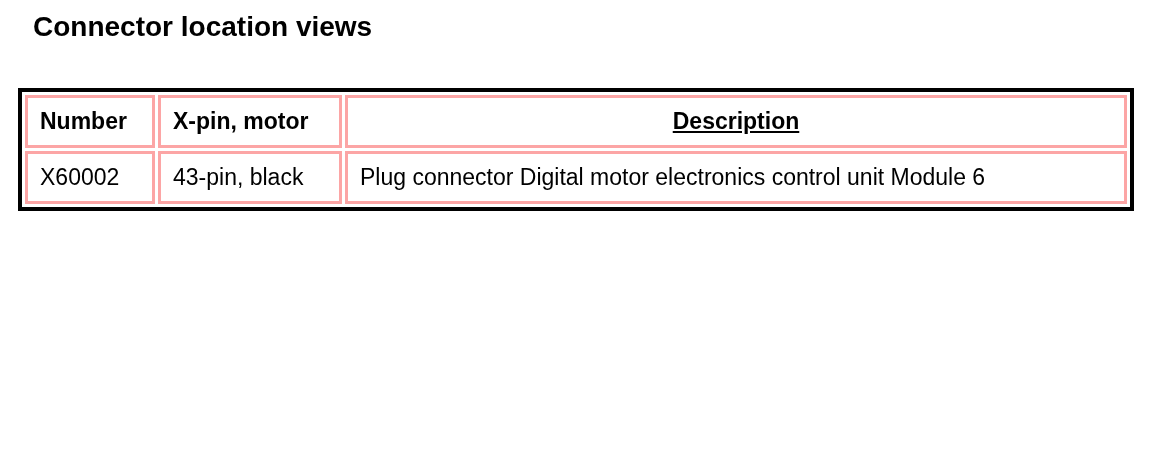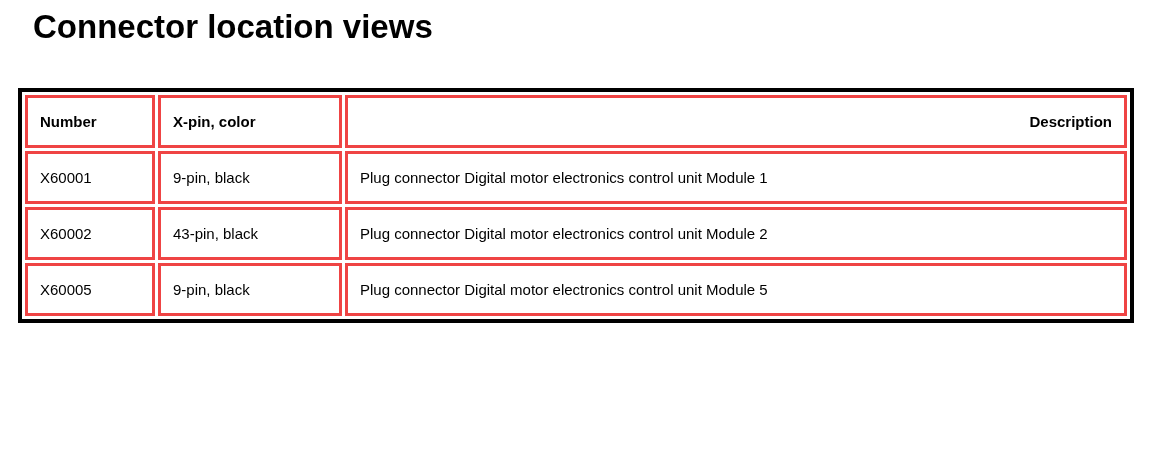--- a/index.html
+++ b/index.html
@@ -14,54 +14,55 @@
     height: 462px;
     background: #ffffff;
     font-family: "Liberation Sans", "DejaVu Sans", sans-serif;
     color: #000000;
   }
   .page-title {
     position: absolute;
     left: 33px;
     top: 12px;
     margin: 0;
-    font-size: 33px;
+    font-size: 28px;
     line-height: 30px;
     font-weight: bold;
     color: #000000;
     white-space: nowrap;
   }
   table.connector-table {
     position: absolute;
     left: 18px;
     top: 88px;
     width: 1116px;
     table-layout: fixed;
     border-collapse: separate;
     border-spacing: 3px;
     border: 4px solid #000000;
     background: #ffffff;
   }
   table.connector-table th,
   table.connector-table td {
-    border: 3px solid #ef4444;
+    border: 3px solid #fca5a5;
     padding: 10px 12px;
-    font-size: 15px;
+    font-size: 23px;
     line-height: 27px;
     vertical-align: middle;
     white-space: nowrap;
     overflow: hidden;
     background: #ffffff;
   }
   table.connector-table th {
     font-weight: bold;
     text-align: left;
   }
   table.connector-table th.center {
-    text-align: right;
+    text-align: center;
+    text-decoration: underline;
   }
   table.connector-table td {
     font-weight: normal;
     text-align: left;
   }
 </style>
 </head>
 <body>
 
 <div class="page">
@@ -70,36 +71,26 @@
 
   <table class="connector-table">
     <colgroup>
       <col style="width:130px">
       <col style="width:184px">
       <col>
     </colgroup>
     <thead>
       <tr>
         <th>Number</th>
-        <th>X-pin, color</th>
+        <th>X-pin, motor</th>
         <th class="center">Description</th>
       </tr>
     </thead>
     <tbody>
       <tr>
-        <td>X60001</td>
-        <td>9-pin, black</td>
-        <td>Plug connector Digital motor electronics control unit Module 1</td>
-      </tr>
-      <tr>
         <td>X60002</td>
         <td>43-pin, black</td>
-        <td>Plug connector Digital motor electronics control unit Module 2</td>
-      </tr>
-      <tr>
-        <td>X60005</td>
-        <td>9-pin, black</td>
-        <td>Plug connector Digital motor electronics control unit Module 5</td>
+        <td>Plug connector Digital motor electronics control unit Module 6</td>
       </tr>
     </tbody>
   </table>
 
 </div>
 
 </body></html>

